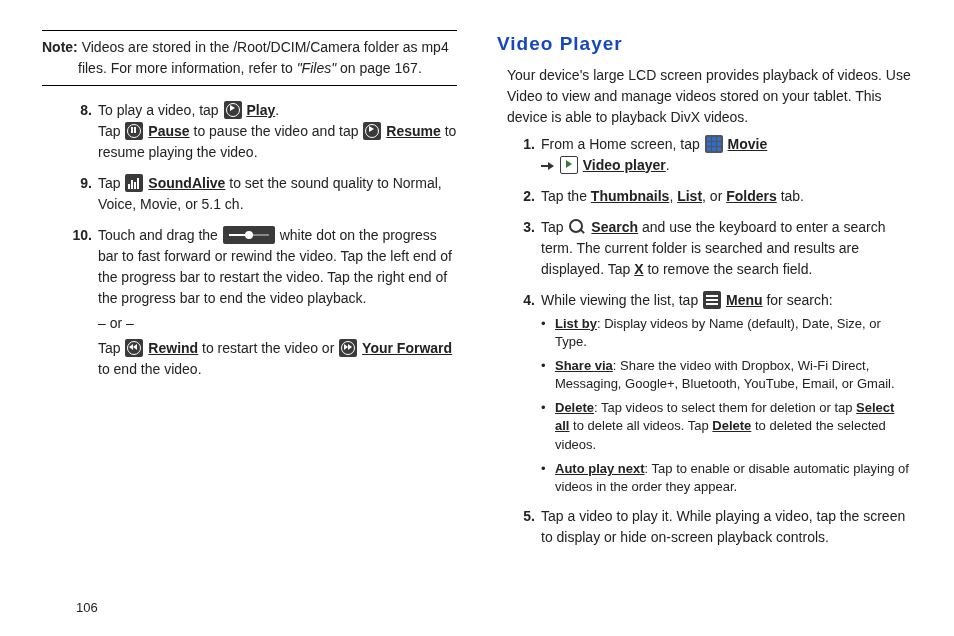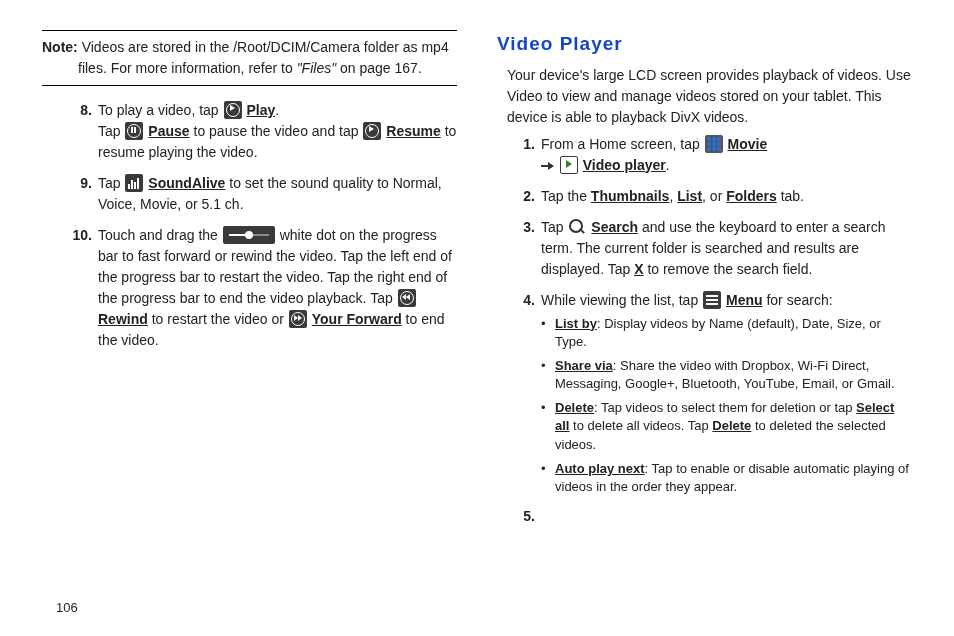--- a/index.html
+++ b/index.html
@@ -222,21 +222,21 @@
   }
   .arrow-right::after {
     content: ""; position: absolute; left: 7px; top: 1px;
     width: 0; height: 0;
     border-top: 4px solid transparent;
     border-bottom: 4px solid transparent;
     border-left: 6px solid #333;
   }
   .page-num {
     position: absolute;
-    left: 56px;
+    left: 76px;
     top: 600px;
     font-size: 13px;
   }
 </style>
 </head>
 <body>
 
 <div class="page">
 
   <div class="col">
@@ -271,20 +271,21 @@
         <span class="icon icon-dark eq"><span class="eq1"></span><span class="eq2"></span><span class="eq3"></span><span class="eq4"></span></span>
         <span class="b">SoundAlive</span>
         <span> to set the sound quality to Normal, Voice, Movie, or 5.1 ch.</span>
       </li>
 
       <li>
         <span class="num">10.</span>
         <span>Touch and drag the </span>
         <span class="icon icon-progress"><span class="prog-bar"></span><span class="prog-fill"></span><span class="prog-dot"></span></span>
         <span> white dot on the progress bar to fast forward or rewind the video. Tap the left end of the progress bar to restart the video. Tap the right end of the progress bar to end the video playback.</span>
+        <div style="margin:4px 0;">– or –</div>
         <span>Tap </span>
         <span class="icon icon-dark"><span class="circle-in"></span><span class="dbl-l1"></span><span class="dbl-l2"></span></span>
         <span class="b">Rewind</span>
         <span> to restart the video or </span>
         <span class="icon icon-dark"><span class="circle-in"></span><span class="dbl-r1"></span><span class="dbl-r2"></span></span>
         <span class="b">Your Forward</span>
         <span> to end the video.</span>
       </li>
 
     </ol>
@@ -354,18 +355,19 @@
             <span class="b">Delete</span><span>: Tap videos to select them for deletion or tap </span><span class="b">Select all</span><span> to delete all videos. Tap </span><span class="b">Delete</span><span> to deleted the selected videos.</span>
           </li>
           <li><span class="dot">•</span>
             <span class="b">Auto play next</span><span>: Tap to enable or disable automatic playing of videos in the order they appear.</span>
           </li>
         </ul>
       </li>
 
       <li>
         <span class="num">5.</span>
+        <span>Tap a video to play it. While playing a video, tap the screen to display or hide on-screen playback controls.</span>
       </li>
     </ol>
   </div>
 </div>
 
 <div class="page-num">106</div>
 
 </body></html>

